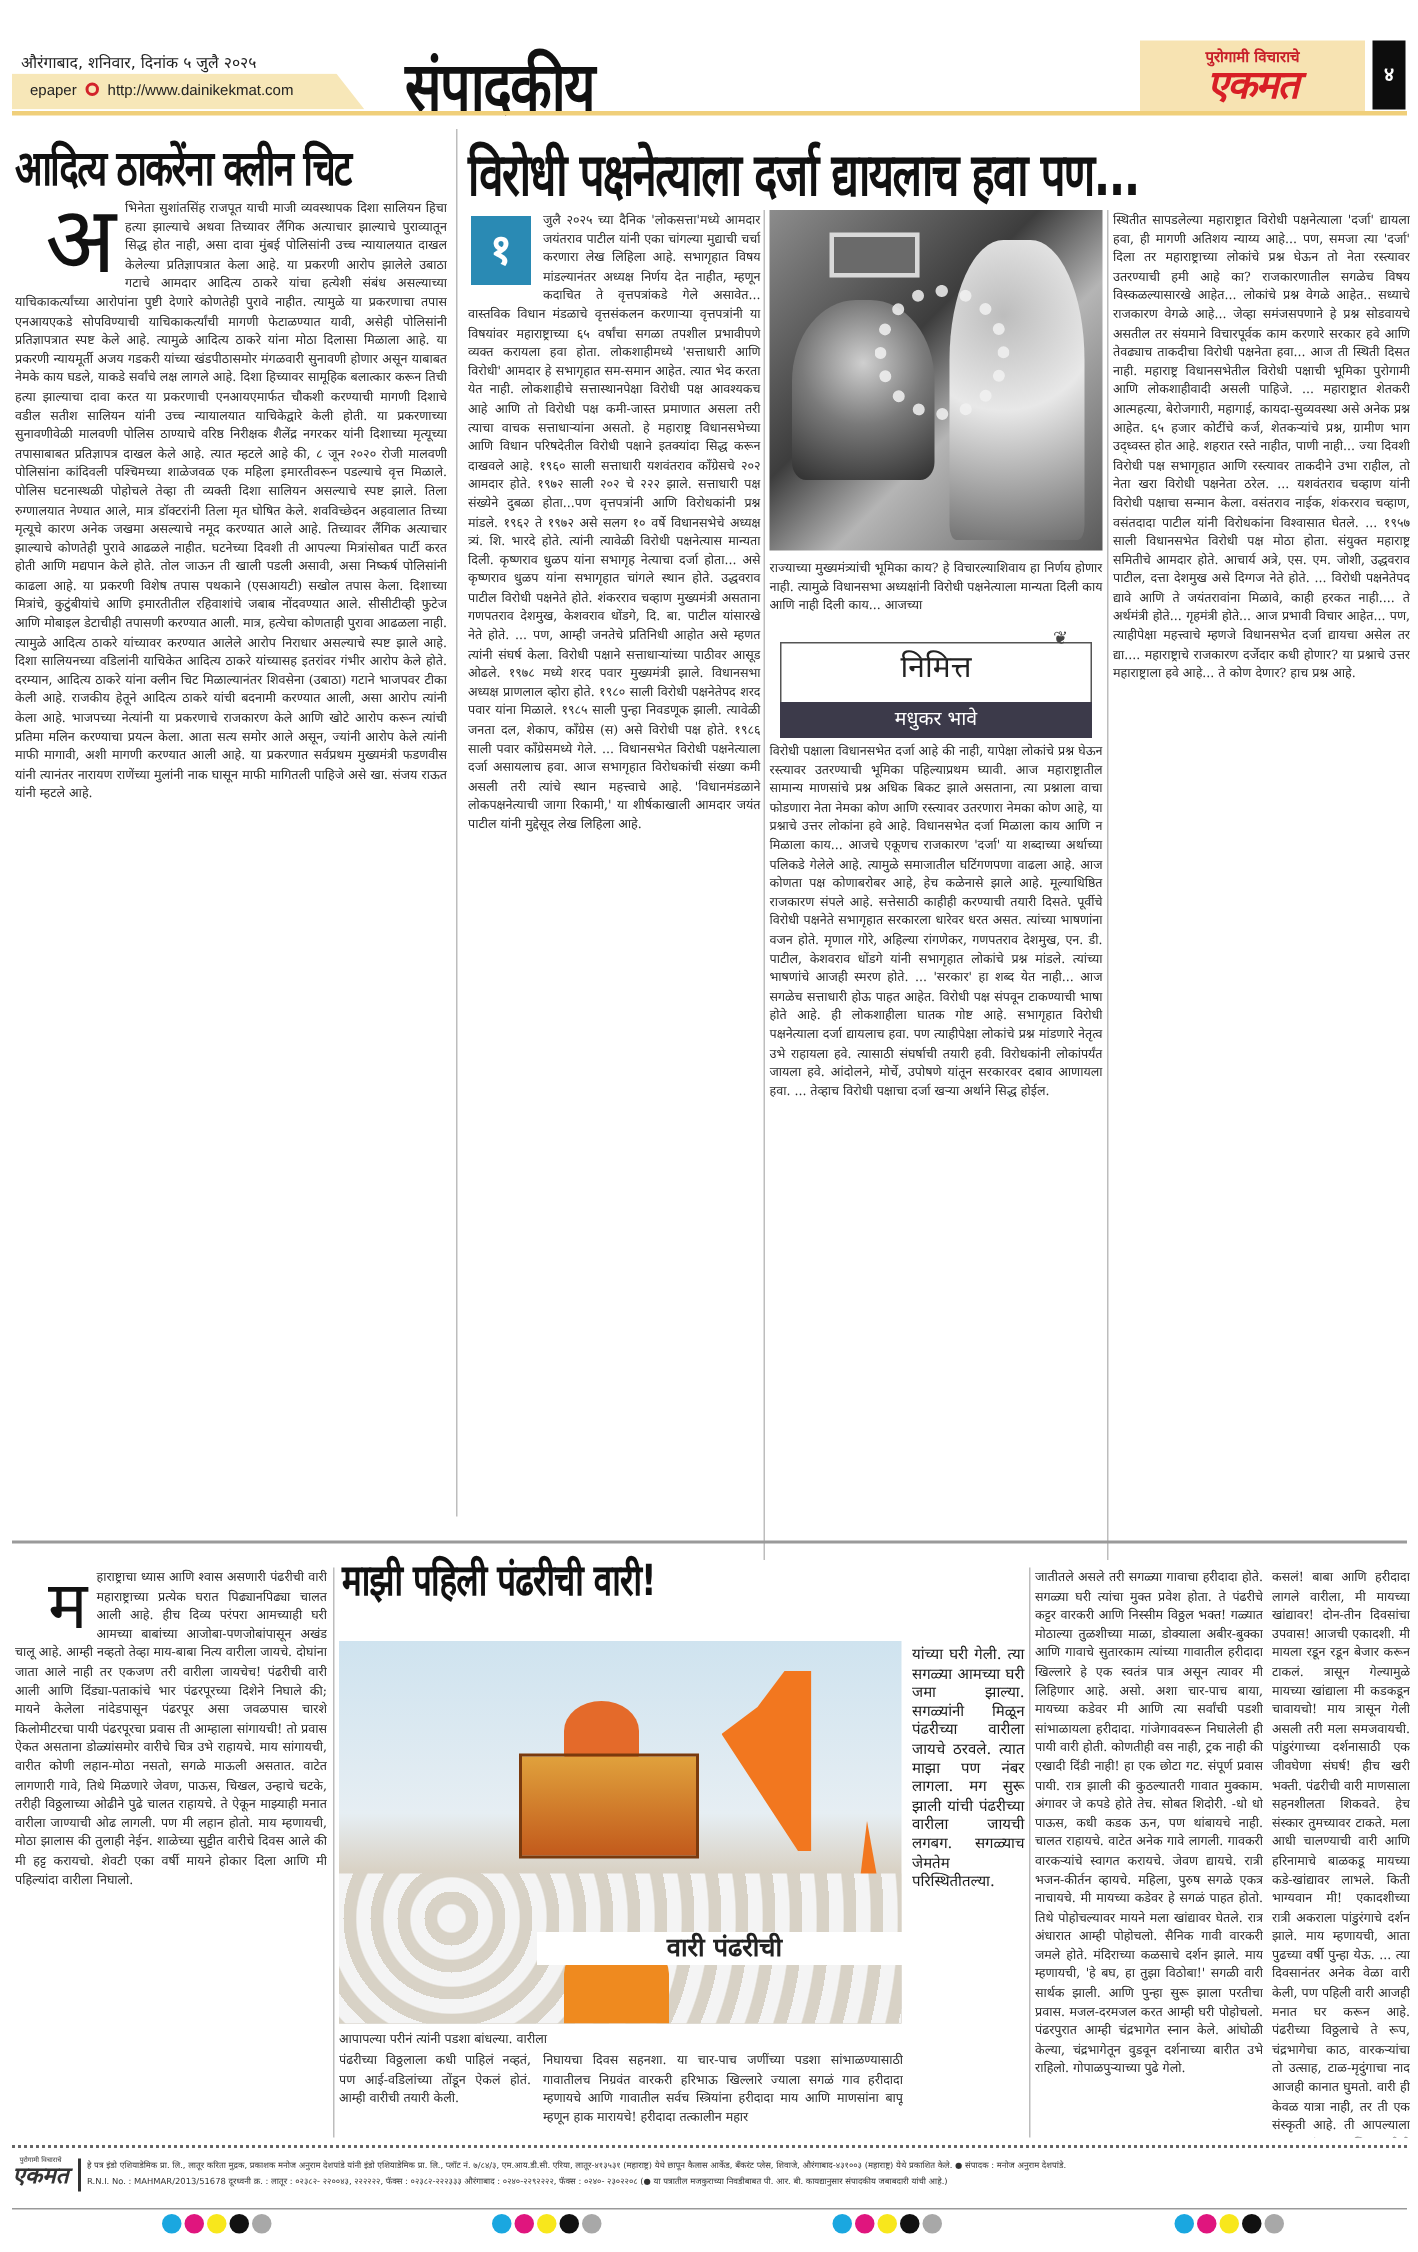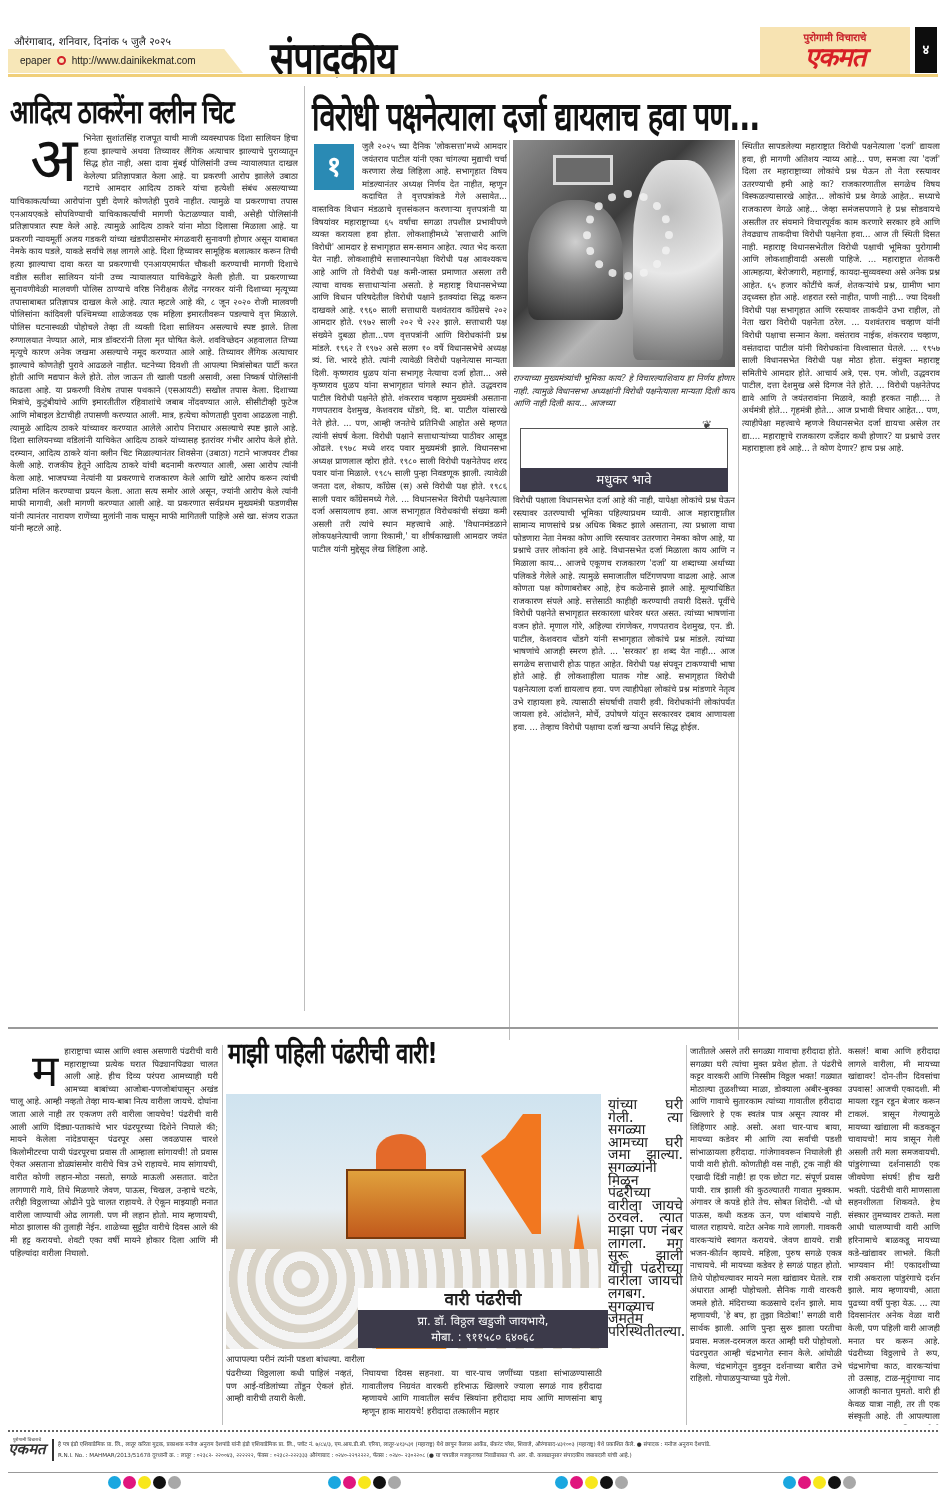--- a/index.html
+++ b/index.html
@@ -30,41 +30,41 @@
 
   
   .main-head { position: absolute; left: 312px; top: 88px; width: 628px; font-family: "DejaVu Sans", sans-serif; font-weight: bold; font-size: 29px; letter-spacing: -1px; color: #111; white-space: nowrap; transform: scaleY(1.35); transform-origin: top left; }
   .main-col1 { position: absolute; left: 312px; top: 140px; width: 195px; height: 900px; }
   .num-badge { float: left; width: 40px; height: 46px; background: #2a8ab4; color: #fff; font-size: 28px; font-weight: bold; text-align: center; line-height: 46px; margin: 4px 8px 4px 2px; font-family: "DejaVu Sans", sans-serif; }
   .photo-main { position: absolute; left: 513px; top: 140px; width: 222px; height: 227px; background: linear-gradient(135deg, #8c8c8c 0%, #3d3d3d 40%, #b5b5b5 60%, #5a5a5a 100%); overflow: hidden; }
   .photo-main .frame { position: absolute; left: 40px; top: 15px; width: 60px; height: 30px; background: #6a6a6a; border: 3px solid #d9d9d9; }
   .photo-main .figure1 { position: absolute; left: 15px; top: 60px; width: 95px; height: 120px; border-radius: 45% 45% 10% 10%; background: radial-gradient(circle at 50% 35%, #cfcfcf 0%, #7a7a7a 45%, #2e2e2e 100%); }
   .photo-main .figure2 { position: absolute; left: 120px; top: 20px; width: 90px; height: 200px; border-radius: 40% 40% 5% 5%; background: radial-gradient(circle at 40% 25%, #bdbdbd 0%, #e8e8e8 40%, #6d6d6d 100%); }
   .photo-main .garland { position: absolute; left: 70px; top: 50px; width: 90px; height: 90px; border: 8px dotted #f2f2f2; border-radius: 50%; opacity: .85; }
-  .main-col2-top { position: absolute; left: 513px; top: 372px; width: 222px; height: 40px; font-style: italic; }
+  .main-col2-top { position: absolute; left: 513px; top: 372px; width: 222px; height: 40px; }
   .nimitta { position: absolute; left: 516px; top: 418px; width: 216px; height: 72px; }
   .nimitta-bracket { position: absolute; left: 4px; top: 10px; width: 208px; height: 40px; border-top: 1px solid #555; border-left: 1px solid #555; border-right: 1px solid #555; }
   .nimitta-leaf { position: absolute; right: 20px; top: 0; font-size: 12px; color: #444; }
   .nimitta-title { position: absolute; left: 0; top: 12px; width: 216px; text-align: center; font-family: "DejaVu Sans", sans-serif; font-size: 20px; color: #222; }
   .nimitta-author { position: absolute; left: 4px; top: 50px; width: 208px; height: 24px; background: #3c3a4a; color: #fff; text-align: center; font-family: "DejaVu Sans", sans-serif; font-size: 13px; line-height: 24px; }
   .main-col2 { position: absolute; left: 513px; top: 494px; width: 222px; height: 546px; }
   .main-col3 { position: absolute; left: 742px; top: 140px; width: 198px; height: 900px; }
 
   
   .bottom-head { position: absolute; left: 228px; top: 1032px; width: 400px; font-family: "DejaVu Sans", sans-serif; font-weight: bold; font-size: 22px; letter-spacing: -0.5px; color: #111; white-space: nowrap; transform: scaleY(1.3); transform-origin: top left; }
   .bot-col1 { position: absolute; left: 10px; top: 1045px; width: 208px; height: 380px; }
   .dropcap2 { float: left; font-family: "DejaVu Serif", serif; font-size: 44px; line-height: 40px; margin: 6px 6px 0 22px; color: #111; }
   .photo-wari { position: absolute; left: 226px; top: 1094px; width: 375px; height: 255px; background: linear-gradient(180deg, #cfe3ef 0%, #e6eef3 45%, #d9d2c5 60%, #bfb7aa 100%); overflow: hidden; }
   .photo-wari .palkhi { position: absolute; left: 120px; top: 75px; width: 120px; height: 70px; background: linear-gradient(180deg, #e0a13c, #c25a1c); border: 2px solid #7a3a0d; }
   .photo-wari .dome { position: absolute; left: 150px; top: 40px; width: 50px; height: 40px; border-radius: 50% 50% 10% 10%; background: #e46a2a; }
   .photo-wari .flag1 { position: absolute; left: 255px; top: 20px; width: 60px; height: 120px; background: #f2771f; clip-path: polygon(70% 0, 100% 0, 100% 100%, 85% 100%, 0 35%, 40% 20%); }
   .photo-wari .flag2 { position: absolute; left: 340px; top: 120px; width: 30px; height: 100px; background: #f2771f; clip-path: polygon(40% 0, 100% 100%, 0 100%); }
   .photo-wari .crowd { position: absolute; left: 0; top: 155px; width: 375px; height: 100px; background: repeating-radial-gradient(circle at 20% 30%, #f4f4f4 0 9px, #d8d2c6 10px 18px); }
   .photo-wari .saffron { position: absolute; left: 150px; top: 200px; width: 70px; height: 55px; border-radius: 40% 40% 0 0; background: #ef8a1f; }
-  .bot-side { position: absolute; left: 608px; top: 1098px; width: 75px; height: 190px; font-size: 14px; line-height: 12.6px; text-align: justify; }
+  .bot-side { position: absolute; left: 608px; top: 1098px; width: 75px; height: 190px; font-size: 10px; line-height: 12.6px; text-align: justify; }
   .bot-under { position: absolute; left: 226px; top: 1353px; width: 375px; height: 14px; }
   .wari-box { position: absolute; left: 358px; top: 1288px; width: 220px; height: 70px; padding-left: 22px; }
   .wari-title { position: absolute; left: 0; top: 0; width: 250px; height: 22px; background: #fff; text-align: center; font-family: "DejaVu Sans", sans-serif; font-size: 17px; font-weight: bold; color: #222; line-height: 22px; }
   .wari-author { position: absolute; left: 0; top: 22px; width: 250px; height: 38px; background: #3c3a4a; color: #fff; text-align: center; font-family: "DejaVu Sans", sans-serif; font-size: 11.5px; line-height: 16px; padding-top: 3px; }
   .bot-col2a { position: absolute; left: 226px; top: 1367px; width: 128px; height: 58px; }
   .bot-col2b { position: absolute; left: 362px; top: 1367px; width: 240px; height: 58px; }
   .bot-colC { position: absolute; left: 608px; top: 1045px; width: 152px; height: 380px; }
   .bot-colD { position: absolute; left: 768px; top: 1045px; width: 172px; height: 380px; }
   .dotted { position: absolute; left: 8px; top: 1430px; width: 930px; height: 0; border-top: 2px dotted #666; }
 
@@ -116,20 +116,21 @@
   <div class="figure1"></div>
   <div class="figure2"></div>
   <div class="garland"></div>
 </div>
 
 <div class="main-col2-top col-text">राज्याच्या मुख्यमंत्र्यांची भूमिका काय? हे विचारल्याशिवाय हा निर्णय होणार नाही. त्यामुळे विधानसभा अध्यक्षांनी विरोधी पक्षनेत्याला मान्यता दिली काय आणि नाही दिली काय... आजच्या</div>
 
 <div class="nimitta">
   <div class="nimitta-bracket"></div>
   <span class="nimitta-leaf">❦</span>
+  <div class="nimitta-title">निमित्त</div>
   <div class="nimitta-author">मधुकर भावे</div>
 </div>
 
 <div class="main-col2 col-text">विरोधी पक्षाला विधानसभेत दर्जा आहे की नाही, यापेक्षा लोकांचे प्रश्न घेऊन रस्त्यावर उतरण्याची भूमिका पहिल्याप्रथम घ्यावी. आज महाराष्ट्रातील सामान्य माणसांचे प्रश्न अधिक बिकट झाले असताना, त्या प्रश्नाला वाचा फोडणारा नेता नेमका कोण आणि रस्त्यावर उतरणारा नेमका कोण आहे, या प्रश्नाचे उत्तर लोकांना हवे आहे. विधानसभेत दर्जा मिळाला काय आणि न मिळाला काय... आजचे एकूणच राजकारण 'दर्जा' या शब्दाच्या अर्थाच्या पलिकडे गेलेले आहे. त्यामुळे समाजातील घटिंगणपणा वाढला आहे. आज कोणता पक्ष कोणाबरोबर आहे, हेच कळेनासे झाले आहे. मूल्याधिष्ठित राजकारण संपले आहे. सत्तेसाठी काहीही करण्याची तयारी दिसते. पूर्वीचे विरोधी पक्षनेते सभागृहात सरकारला धारेवर धरत असत. त्यांच्या भाषणांना वजन होते. मृणाल गोरे, अहिल्या रांगणेकर, गणपतराव देशमुख, एन. डी. पाटील, केशवराव धोंडगे यांनी सभागृहात लोकांचे प्रश्न मांडले. त्यांच्या भाषणांचे आजही स्मरण होते. ... 'सरकार' हा शब्द येत नाही... आज सगळेच सत्ताधारी होऊ पाहत आहेत. विरोधी पक्ष संपवून टाकण्याची भाषा होते आहे. ही लोकशाहीला घातक गोष्ट आहे. सभागृहात विरोधी पक्षनेत्याला दर्जा द्यायलाच हवा. पण त्याहीपेक्षा लोकांचे प्रश्न मांडणारे नेतृत्व उभे राहायला हवे. त्यासाठी संघर्षाची तयारी हवी. विरोधकांनी लोकांपर्यंत जायला हवे. आंदोलने, मोर्चे, उपोषणे यांतून सरकारवर दबाव आणायला हवा. ... तेव्हाच विरोधी पक्षाचा दर्जा खऱ्या अर्थाने सिद्ध होईल.</div>
 <div class="main-col3 col-text">स्थितीत सापडलेल्या महाराष्ट्रात विरोधी पक्षनेत्याला 'दर्जा' द्यायला हवा, ही मागणी अतिशय न्याय्य आहे... पण, समजा त्या 'दर्जा' दिला तर महाराष्ट्राच्या लोकांचे प्रश्न घेऊन तो नेता रस्त्यावर उतरण्याची हमी आहे का? राजकारणातील सगळेच विषय विस्कळल्यासारखे आहेत... लोकांचे प्रश्न वेगळे आहेत.. सध्याचे राजकारण वेगळे आहे... जेव्हा समंजसपणाने हे प्रश्न सोडवायचे असतील तर संयमाने विचारपूर्वक काम करणारे सरकार हवे आणि तेवढ्याच ताकदीचा विरोधी पक्षनेता हवा... आज ती स्थिती दिसत नाही. महाराष्ट्र विधानसभेतील विरोधी पक्षाची भूमिका पुरोगामी आणि लोकशाहीवादी असली पाहिजे. ... महाराष्ट्रात शेतकरी आत्महत्या, बेरोजगारी, महागाई, कायदा-सुव्यवस्था असे अनेक प्रश्न आहेत. ६५ हजार कोटींचे कर्ज, शेतकऱ्यांचे प्रश्न, ग्रामीण भाग उद्ध्वस्त होत आहे. शहरात रस्ते नाहीत, पाणी नाही... ज्या दिवशी विरोधी पक्ष सभागृहात आणि रस्त्यावर ताकदीने उभा राहील, तो नेता खरा विरोधी पक्षनेता ठरेल. ... यशवंतराव चव्हाण यांनी विरोधी पक्षाचा सन्मान केला. वसंतराव नाईक, शंकरराव चव्हाण, वसंतदादा पाटील यांनी विरोधकांना विश्वासात घेतले. ... १९५७ साली विधानसभेत विरोधी पक्ष मोठा होता. संयुक्त महाराष्ट्र समितीचे आमदार होते. आचार्य अत्रे, एस. एम. जोशी, उद्धवराव पाटील, दत्ता देशमुख असे दिग्गज नेते होते. ... विरोधी पक्षनेतेपद द्यावे आणि ते जयंतरावांना मिळावे, काही हरकत नाही.... ते अर्थमंत्री होते... गृहमंत्री होते... आज प्रभावी विचार आहेत... पण, त्याहीपेक्षा महत्त्वाचे म्हणजे विधानसभेत दर्जा द्यायचा असेल तर द्या.... महाराष्ट्राचे राजकारण दर्जेदार कधी होणार? या प्रश्नाचे उत्तर महाराष्ट्राला हवे आहे... ते कोण देणार? हाच प्रश्न आहे.</div>
 
 <div class="vrule" style="left:509px;top:140px;height:900px;"></div>
 <div class="vrule" style="left:738px;top:140px;height:900px;"></div>
 <div class="hrule" style="left:8px;top:1027px;width:930px;"></div>
 
@@ -146,24 +147,20 @@
   <div class="flag2"></div>
   <div class="crowd"></div>
   <div class="saffron"></div>
 </div>
 
 <div class="bot-side">यांच्या घरी गेली. त्या सगळ्या आमच्या घरी जमा झाल्या. सगळ्यांनी मिळून पंढरीच्या वारीला जायचे ठरवले. त्यात माझा पण नंबर लागला. मग सुरू झाली यांची पंढरीच्या वारीला जायची लगबग. सगळ्याच जेमतेम परिस्थितीतल्या.</div>
 <div class="bot-under col-text">आपापल्या परीनं त्यांनी पडशा बांधल्या. वारीला</div>
 
 <div class="wari-box">
   <div class="wari-title">वारी पंढरीची</div>
-  <div class="wari-author">
-    <span>प्रा. डॉ. विठ्ठल खडुजी जायभाये,</span><br>
-    <span>मोबा. : ९११५८० ६४०६८</span>
-  </div>
 </div>
 
 <div class="bot-col2a col-text">पंढरीच्या विठ्ठलाला कधी पाहिलं नव्हतं, पण आई-वडिलांच्या तोंडून ऐकलं होतं. आम्ही वारीची तयारी केली.</div>
 <div class="bot-col2b col-text">निघायचा दिवस सहनशा. या चार-पाच जणींच्या पडशा सांभाळण्यासाठी गावातीलच निग्रवंत वारकरी हरिभाऊ खिल्लारे ज्याला सगळं गाव हरीदादा म्हणायचे आणि गावातील सर्वच स्त्रियांना हरीदादा माय आणि माणसांना बापू म्हणून हाक मारायचे! हरीदादा तत्कालीन महार</div>
 
 <div class="bot-colC col-text" style="top:1045px;left:688px;width:0;"></div>
 <div class="col-text" style="position:absolute;left:612px;top:1045px;width:150px;height:50px;"></div>
 <div class="col-text" style="position:absolute;left:688px;top:1045px;width:0;"></div>
 
 <div class="col-text" style="position:absolute;left:690px;top:1045px;width:0;height:0;"></div>

